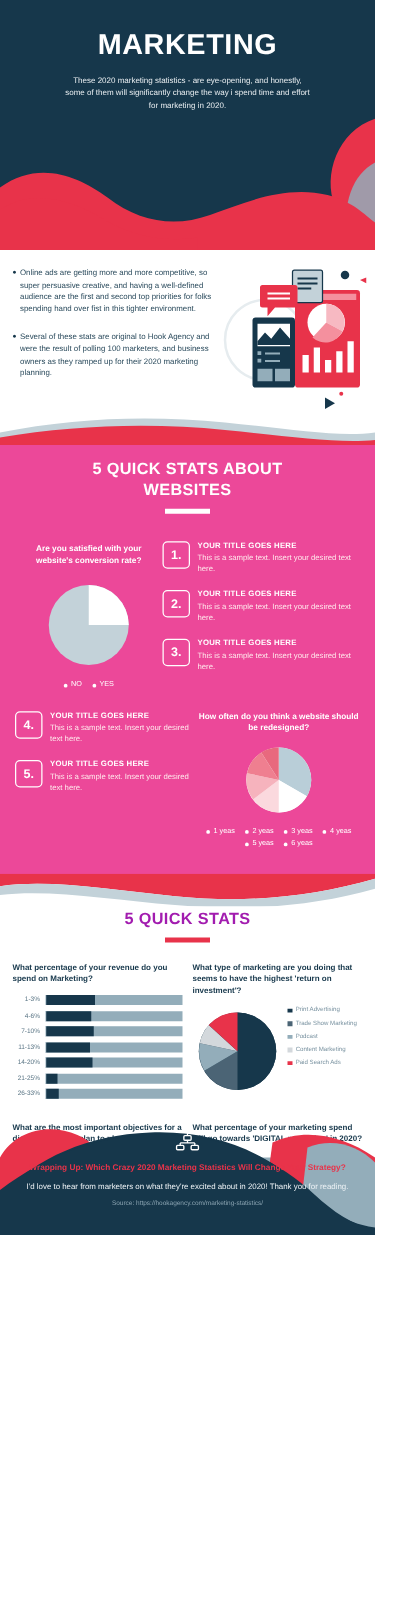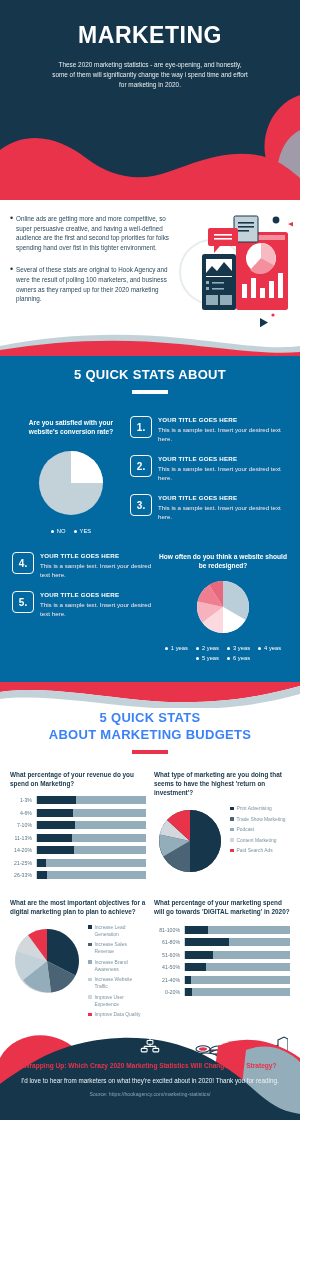--- a/index.html
+++ b/index.html
@@ -5,21 +5,21 @@
   * { box-sizing: border-box; margin:0; padding:0; }
   html,body { width:300px; }
   body {
     width:300px; height:1282px;
     font-family:"Liberation Sans", sans-serif;
     background:#ffffff;
     color:#16374b;
     overflow:hidden;
     position:relative;
   }
-  .page { position:relative; width:300px; height:1120px; overflow:hidden; }
+  .page { position:relative; width:300px; height:988px; overflow:hidden; }
 
   
   .hero { position:relative; width:300px; height:200px; background:#16374b; overflow:hidden; }
   .hero .blob { position:absolute; }
   .hero-title {
     position:relative; z-index:5;
     text-align:center; color:#fff;
     font-weight:bold; letter-spacing:.5px;
     font-size:23px; line-height:26px;
     padding-top:22px;
@@ -41,21 +41,21 @@
   .bullets-sec { position:relative; background:#fff; height:150px; padding:14px 10px 0; }
   .bullets { width:168px; }
   .bullet { display:flex; margin-bottom:13px; }
   .bullet .dot { width:6px; flex:0 0 6px; color:#16374b; font-size:9px; line-height:9px; }
   .bullet .btxt { font-size:6.3px; line-height:9.6px; color:#2a4a5c; }
 
   .illus { position:absolute; right:6px; top:10px; width:122px; height:122px; }
 
   
   .red-sec {
-    position:relative; background:#0369a1; color:#fff;
+    position:relative; background:#ec4899; color:#fff;
     padding:18px 0 22px; margin-top:-2px;
   }
   .red-top-wave { position:absolute; top:-14px; left:0; width:300px; height:22px; }
   .sec-title { text-align:center; font-weight:bold; font-size:13px; line-height:17px; letter-spacing:.3px; }
   .sec-rule { width:36px; height:4px; background:#fff; margin:7px auto 0; }
   .sec-rule.red { background:#e8334a; }
 
   .stat-row { display:flex; margin-top:16px; padding:0 12px; }
   .q-title { font-weight:bold; font-size:6.6px; line-height:9px; text-align:center; }
 
@@ -68,21 +68,21 @@
   }
   .numtext .nt-title { font-weight:bold; font-size:6.2px; letter-spacing:.2px; }
   .numtext .nt-body { font-size:6.2px; line-height:9px; margin-top:2px; color:#ffe9ec; }
 
   .legend-inline { display:flex; flex-wrap:wrap; justify-content:center; gap:4px 8px; margin-top:7px; }
   .legend-inline .li { display:flex; align-items:center; gap:3px; font-size:5.8px; }
   .legend-inline .sw { width:3px; height:3px; border-radius:50%; background:#fff; }
 
   
   .budget-sec { position:relative; background:#fff; padding:26px 0 6px; }
-  .budget-sec .sec-title { color:#3b82f6; }
+  .budget-sec .sec-title { color:#a21caf; }
 
   .chart-grid { display:flex; padding:0 10px; margin-top:16px; gap:8px; }
   .chart-col { flex:1 1 0; min-width:0; }
   .chart-q { font-weight:bold; font-size:6.4px; line-height:9px; color:#16374b; }
 
   .hbars { margin-top:8px; }
   .hbar-row { display:flex; align-items:center; gap:4px; margin-bottom:4.5px; }
   .hbar-lab { flex:0 0 22px; text-align:right; font-size:5.2px; color:#5a7585; }
   .hbar-track { flex:1 1 auto; height:8px; background:#93adba; position:relative; border-left:1px solid #c9d6dd; }
   .hbar-fill { position:absolute; left:0; top:0; bottom:0; background:#16374b; }
@@ -175,20 +175,21 @@
   </section>
 
   <section class="red-sec">
     <svg class="red-top-wave" viewBox="0 0 300 22" preserveAspectRatio="none">
       <path d="M0,22 L0,12 C60,0 120,-2 180,4 C230,9 270,16 300,12 L300,22 Z" fill="#c3d2d9"></path>
       <path d="M0,22 L0,16 C60,6 120,4 180,10 C230,15 270,21 300,18 L300,22 Z" fill="#e8334a"></path>
     </svg>
 
     <div class="sec-title">
       <div>5 QUICK STATS ABOUT</div>
+      <div>WEBSITES</div>
     </div>
     <div class="sec-rule"></div>
 
     <div class="stat-row">
       <div style="flex:0 0 118px;">
         <div class="q-title" style="padding:8px 4px 0;">Are you satisfied with your website's conversion rate?</div>
         <svg width="76" height="76" viewBox="0 0 76 76" style="display:block;margin:9px auto 0;">
           <circle cx="38" cy="38" r="32" fill="#c3d2d9"></circle>
           <path d="M38,38 L38,6 A32,32 0 0,1 70,38 Z" fill="#ffffff"></path>
         </svg>
@@ -289,21 +290,20 @@
   </section>
 
   <section class="budget-sec">
     <svg style="position:absolute;top:-1px;left:0;" width="300" height="26" viewBox="0 0 300 26" preserveAspectRatio="none">
       <path d="M0,0 L300,0 L300,4 C250,18 200,24 140,18 C90,13 40,4 0,10 Z" fill="#e8334a"></path>
       <path d="M0,10 C40,4 90,13 140,18 C200,24 250,18 300,4 L300,12 C250,26 200,30 140,25 C90,21 40,12 0,17 Z" fill="#c3d2d9"></path>
     </svg>
 
     <div class="sec-title">
       <div>5 QUICK STATS</div>
-      <div>ABOUT MARKETING BUDGETS</div>
     </div>
     <div class="sec-rule red"></div>
 
     <div class="chart-grid">
       <div class="chart-col">
         <div class="chart-q">What percentage of your revenue do you spend on Marketing?</div>
         <div class="hbars">
           <div class="hbar-row">
               <div class="hbar-lab">1-3%</div>
               <div class="hbar-track">

